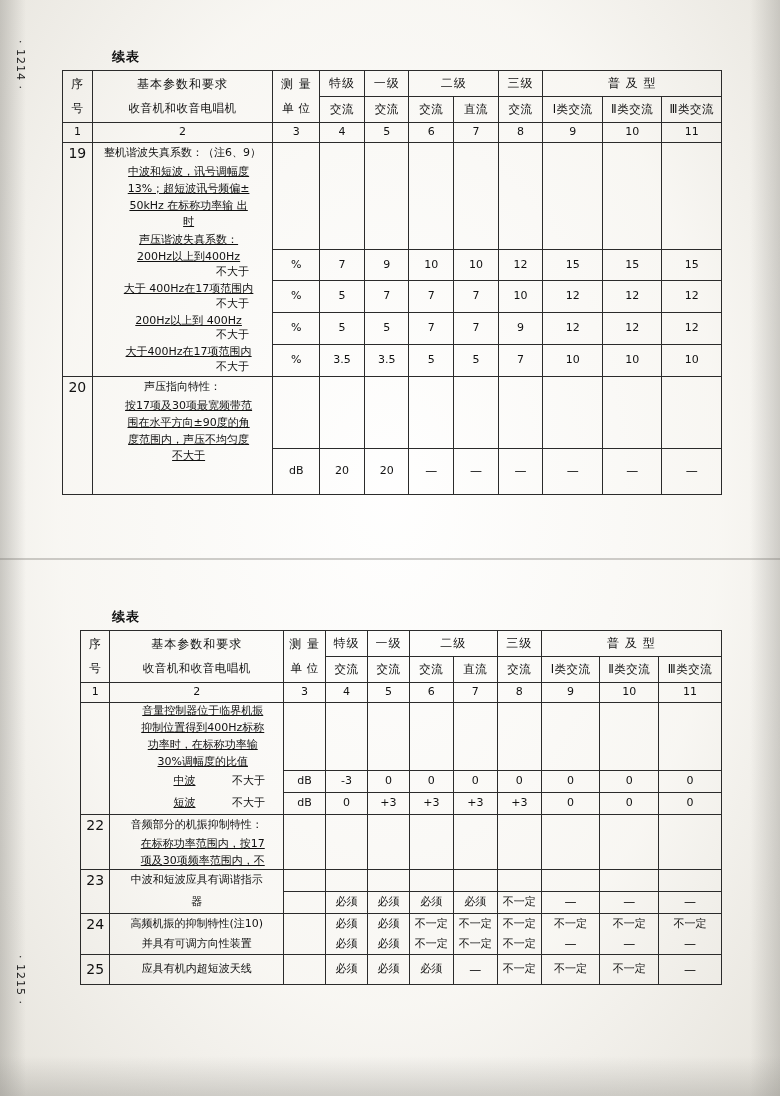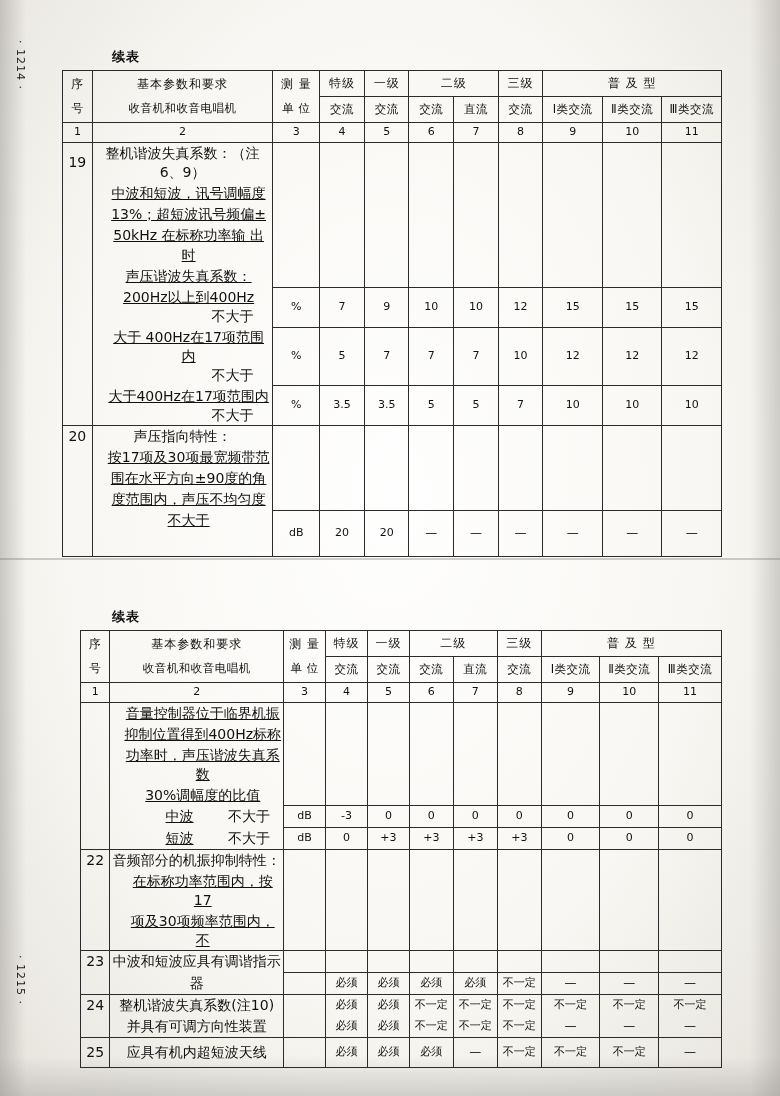--- a/index.html
+++ b/index.html
@@ -89,21 +89,21 @@
     text-align: center;
     line-height: 1.35;
     font-weight: normal;
   }
   .hdr td { font-weight: bold; font-size: 12px; letter-spacing: 1px; }
   .hdr-sm td { font-weight: bold; font-size: 11.5px; letter-spacing: 0.5px; }
   .numrow td { font-size: 11px; }
   .nb-t { border-top: none !important; }
   .nb-b { border-bottom: none !important; }
   .idx { font-size: 14px; }
-  .desc { text-align: left; padding-left: 4px; font-size: 14px; line-height: 1.5; margin-left: 41px; }
+  .desc { text-align: left; padding-left: 4px; font-size: 11px; line-height: 1.5; margin-left: 41px; }
   .desc .ind1 { padding-left: 12px; display: block; text-decoration: underline; }
   .desc .ind2 { padding-left: 22px; display: block; }
   .bold { font-weight: bold; }
   .unit { font-size: 11px; }
   .dash { font-size: 12px; }
 </style>
 </head>
 <body>
 
 <div class="page">
@@ -286,20 +286,36 @@
         <td>7</td>
         <td>7</td>
         <td>7</td>
         <td>10</td>
         <td>12</td>
         <td>12</td>
         <td>12</td>
       </tr>
 
 
+      <tr style="height:30px">
+        <td class="nb-t nb-b"></td>
+        <td class="desc nb-t nb-b">
+          <span class="ind1">200Hz以上到 400Hz</span>
+          <span class="ind2" style="padding-left:100px">不大于</span>
+        </td>
+        <td class="unit">%</td>
+        <td>5</td>
+        <td>5</td>
+        <td>7</td>
+        <td>7</td>
+        <td>9</td>
+        <td>12</td>
+        <td>12</td>
+        <td>12</td>
+      </tr>
 
       <tr style="height:30px">
         <td class="nb-t"></td>
         <td class="desc nb-t">
           <span class="ind1">大于400Hz在17项范围内</span>
           <span class="ind2" style="padding-left:100px">不大于</span>
         </td>
         <td class="unit">%</td>
         <td>3.5</td>
         <td>3.5</td>
@@ -468,21 +484,21 @@
         <td class="nb-t nb-b"></td>
         <td class="nb-t nb-b"></td>
         <td class="nb-t nb-b"></td>
         <td class="nb-t nb-b"></td>
         <td class="nb-t nb-b"></td>
         <td class="nb-t nb-b"></td>
       </tr>
       <tr style="height:16px">
         <td class="nb-t nb-b"></td>
         <td class="desc nb-t nb-b">
-            <span class="ind1">功率时，声压谐波失真系数</span>
+            <span class="ind1">功率时，在标称功率输</span>
           </td>
         <td class="nb-t nb-b"></td>
         <td class="nb-t nb-b"></td>
         <td class="nb-t nb-b"></td>
         <td class="nb-t nb-b"></td>
         <td class="nb-t nb-b"></td>
         <td class="nb-t nb-b"></td>
         <td class="nb-t nb-b"></td>
         <td class="nb-t nb-b"></td>
         <td class="nb-t nb-b"></td>
@@ -601,21 +617,21 @@
         <td>必须</td>
         <td>必须</td>
         <td>不一定</td>
         <td class="dash">—</td>
         <td class="dash">—</td>
         <td class="dash">—</td>
       </tr>
 
       <tr style="height:20px">
         <td class="idx nb-b">24</td>
-        <td class="desc nb-b bold">整机谐波失真系数(注10)</td>
+        <td class="desc nb-b bold">高频机振的抑制特性(注10)</td>
         <td class="nb-b"></td>
         <td class="nb-b">必须</td>
         <td class="nb-b">必须</td>
         <td class="nb-b">不一定</td>
         <td class="nb-b">不一定</td>
         <td class="nb-b">不一定</td>
         <td class="nb-b">不一定</td>
         <td class="nb-b">不一定</td>
         <td class="nb-b">不一定</td>
       </tr>

